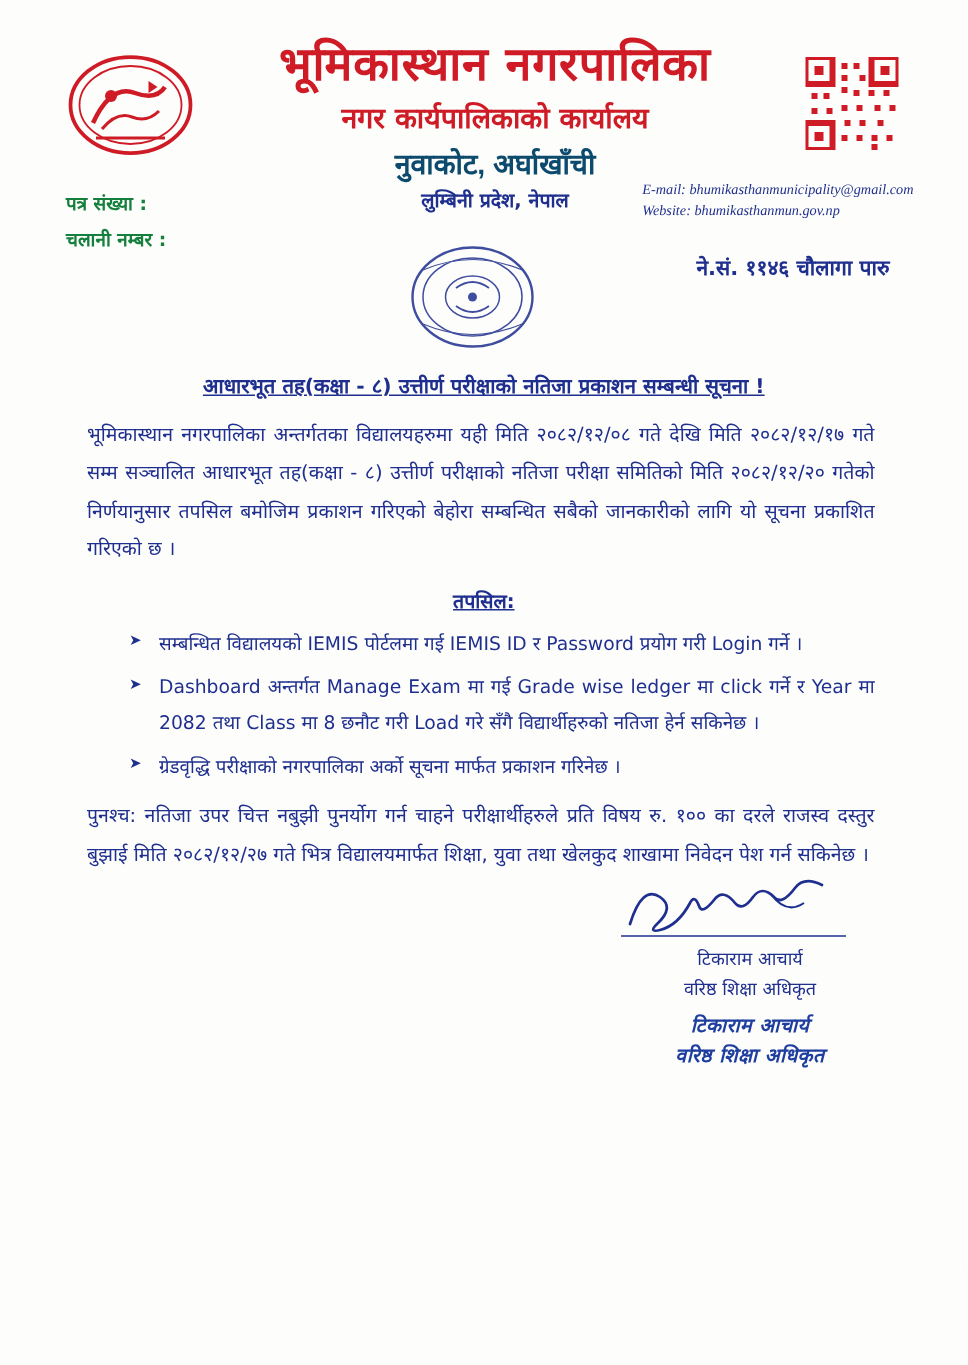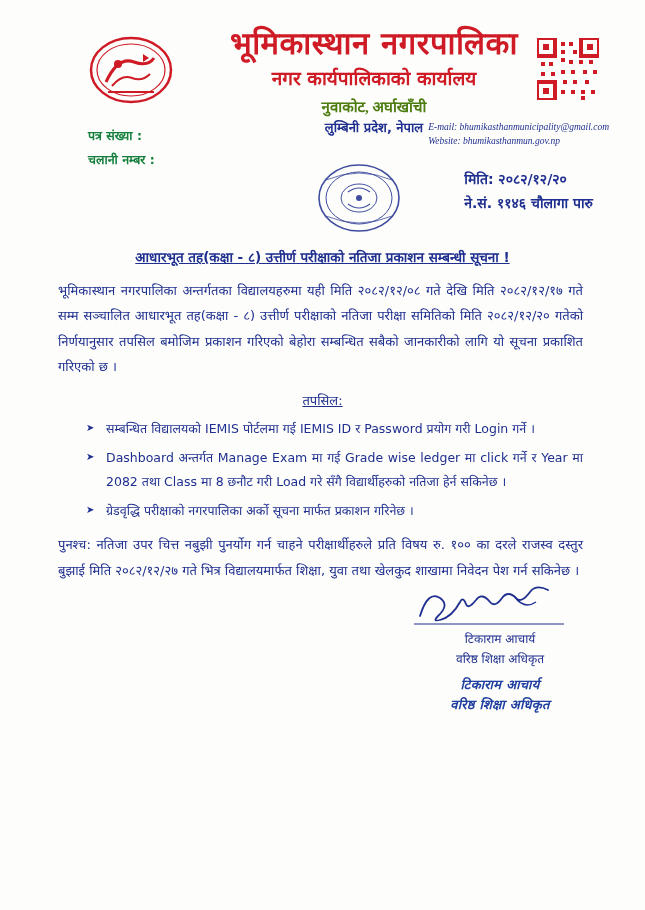--- a/index.html
+++ b/index.html
@@ -21,21 +21,20 @@
     width: 645px;
     height: 910px;
     background: #fdfdfb;
   }
 
   
   .header {
     position: relative;
     height: 170px;
     padding: 0;
-    margin-left: 44px;
   }
   .emblem {
     position: absolute;
     left: 44px;
     top: 34px;
     width: 86px;
     height: 72px;
   }
   .emblem svg { display:block; }
 
@@ -62,25 +61,25 @@
     line-height: 1.15;
     font-family: "DejaVu Sans", sans-serif;
   }
   .t-sub {
     font-size: 19px;
     font-weight: bold;
     margin-top: 3px;
     font-family: "DejaVu Sans", sans-serif;
   }
   .t-line3 {
-    font-size: 15px;
+    font-size: 19px;
     font-weight: bold;
     margin-top: 5px;
-    color: #4d7c0f;
-    font-family: Liberation Serif, serif;
+    color: #0c4a6e;
+    font-family: Liberation Sans, sans-serif;
   }
   .t-line4 {
     font-size: 13px;
     font-weight: bold;
     margin-top: 2px;
     color: #1f2f8f;
     font-family: "DejaVu Sans", sans-serif;
   }
 
   .contact {
@@ -148,21 +147,21 @@
   .para {
     margin: 0 62px 0 58px;
     font-size: 13px;
     line-height: 1.95;
     text-align: justify;
     text-justify: inter-word;
   }
   .tapasil {
     text-align: center;
     font-size: 13px;
-    font-weight: normal;
+    font-weight: bold;
     text-decoration: underline;
     margin: 12px 0 8px 0;
   }
   .bullets {
     margin: 5px 62px 0 86px;
     padding: 0;
     list-style: none;
     font-size: 12.5px;
     line-height: 1.9;
   }
@@ -298,21 +297,20 @@
         <ellipse cx="47" cy="38" rx="18" ry="14" fill="none" stroke="#1f2f8f" stroke-width="1"></ellipse>
         <path d="M36 32 q11 -8 22 0" fill="none" stroke="#1f2f8f" stroke-width="1.2"></path>
         <path d="M36 44 q11 8 22 0" fill="none" stroke="#1f2f8f" stroke-width="1.2"></path>
         <circle cx="47" cy="38" r="3" fill="#1f2f8f"></circle>
         <path d="M14 20 q33 -14 66 0" fill="none" stroke="#1f2f8f" stroke-width=".8"></path>
         <path d="M14 56 q33 14 66 0" fill="none" stroke="#1f2f8f" stroke-width=".8"></path>
       </svg>
     </div>
 
     <div class="date-block">
-      <div>मिति: २०८२/१२/२०</div>
       <div>ने.सं. ११४६ चौलागा पारु</div>
     </div>
   </div>
 
   <div class="body-wrap">
     <div class="notice-title">आधारभूत तह(कक्षा - ८) उत्तीर्ण परीक्षाको नतिजा प्रकाशन सम्बन्धी सूचना !</div>
     <div class="para">भूमिकास्थान नगरपालिका अन्तर्गतका विद्यालयहरुमा यही मिति २०८२/१२/०८ गते देखि मिति २०८२/१२/१७ गते सम्म सञ्चालित आधारभूत तह(कक्षा - ८) उत्तीर्ण परीक्षाको नतिजा परीक्षा समितिको मिति २०८२/१२/२० गतेको निर्णयानुसार तपसिल बमोजिम प्रकाशन गरिएको बेहोरा सम्बन्धित सबैको जानकारीको लागि यो सूचना प्रकाशित गरिएको छ ।</div>
     <div class="tapasil">तपसिल:</div>
     <ul class="bullets">
       <li>सम्बन्धित विद्यालयको IEMIS पोर्टलमा गई IEMIS ID र Password प्रयोग गरी Login गर्ने ।</li>

